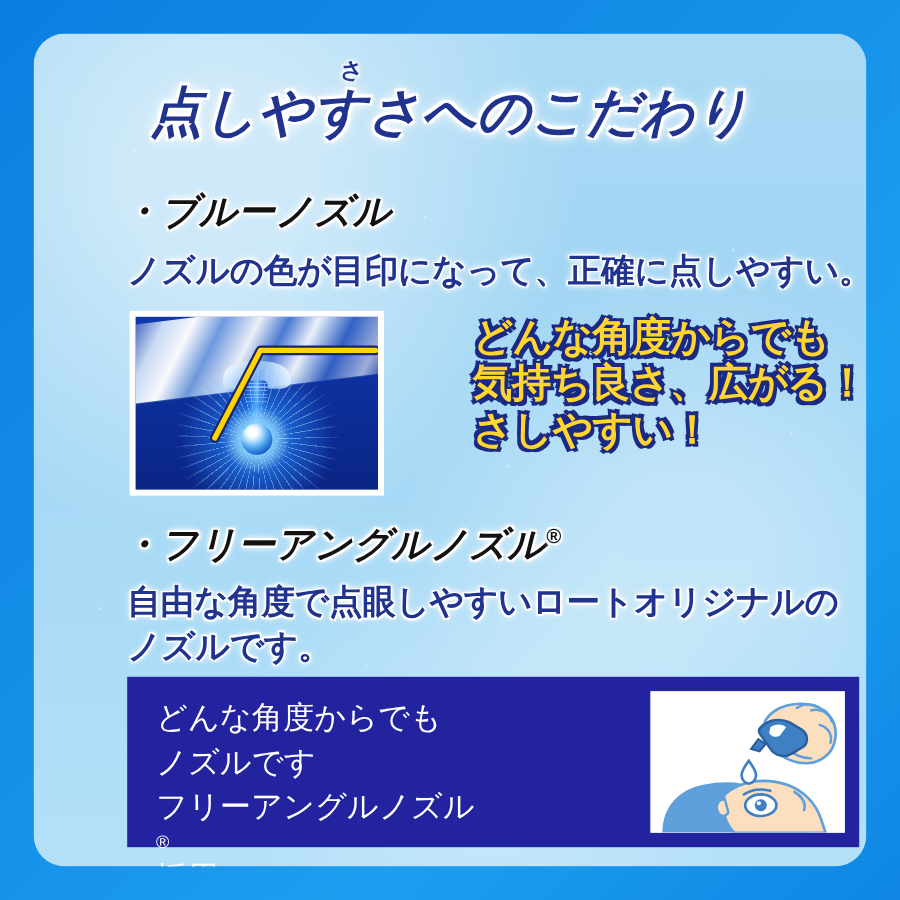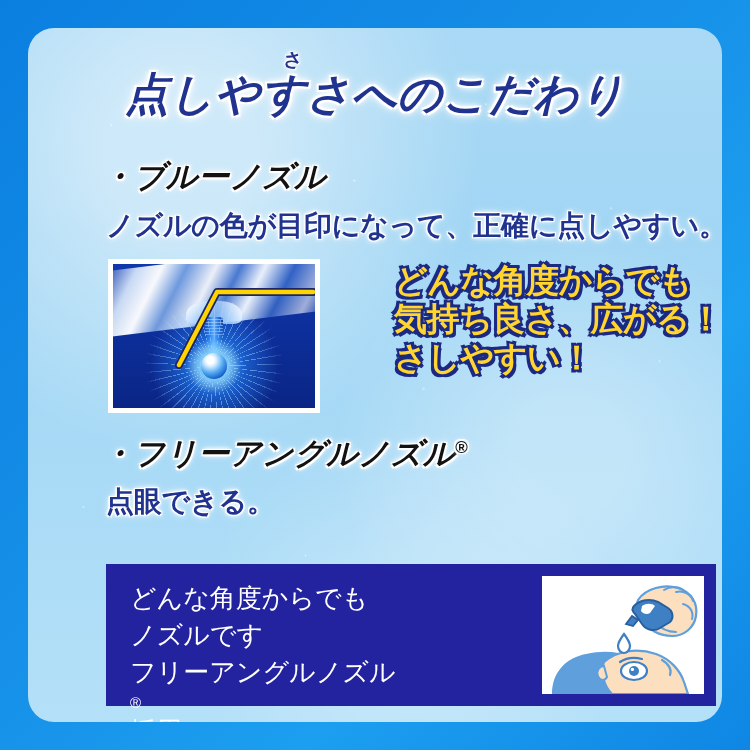--- a/index.html
+++ b/index.html
@@ -343,21 +343,22 @@
       <span>どんな角度からでも</span>
       <span>気持ち良さ、広がる！</span>
       <span>さしやすい！</span>
     </div>
 
     <div class="section-heading" id="heading-2">
       <span>・</span><span>フリーアングルノズル</span><span class="reg">®</span>
     </div>
 
     <div class="body-copy" id="desc-2">
-      <span>点眼できる。</span>
+      <span>自由な角度で点眼しやすいロートオリジナルの</span>
+      <span>ノズルです。</span>
     </div>
 
     <div id="bottom-panel">
       <div id="panel-text">
         <span>どんな角度からでも</span>
         <span>ノズルです</span>
         <span>
             <span>フリーアングルノズル</span>
             <span class="reg">®</span>
             <span>採用</span>

